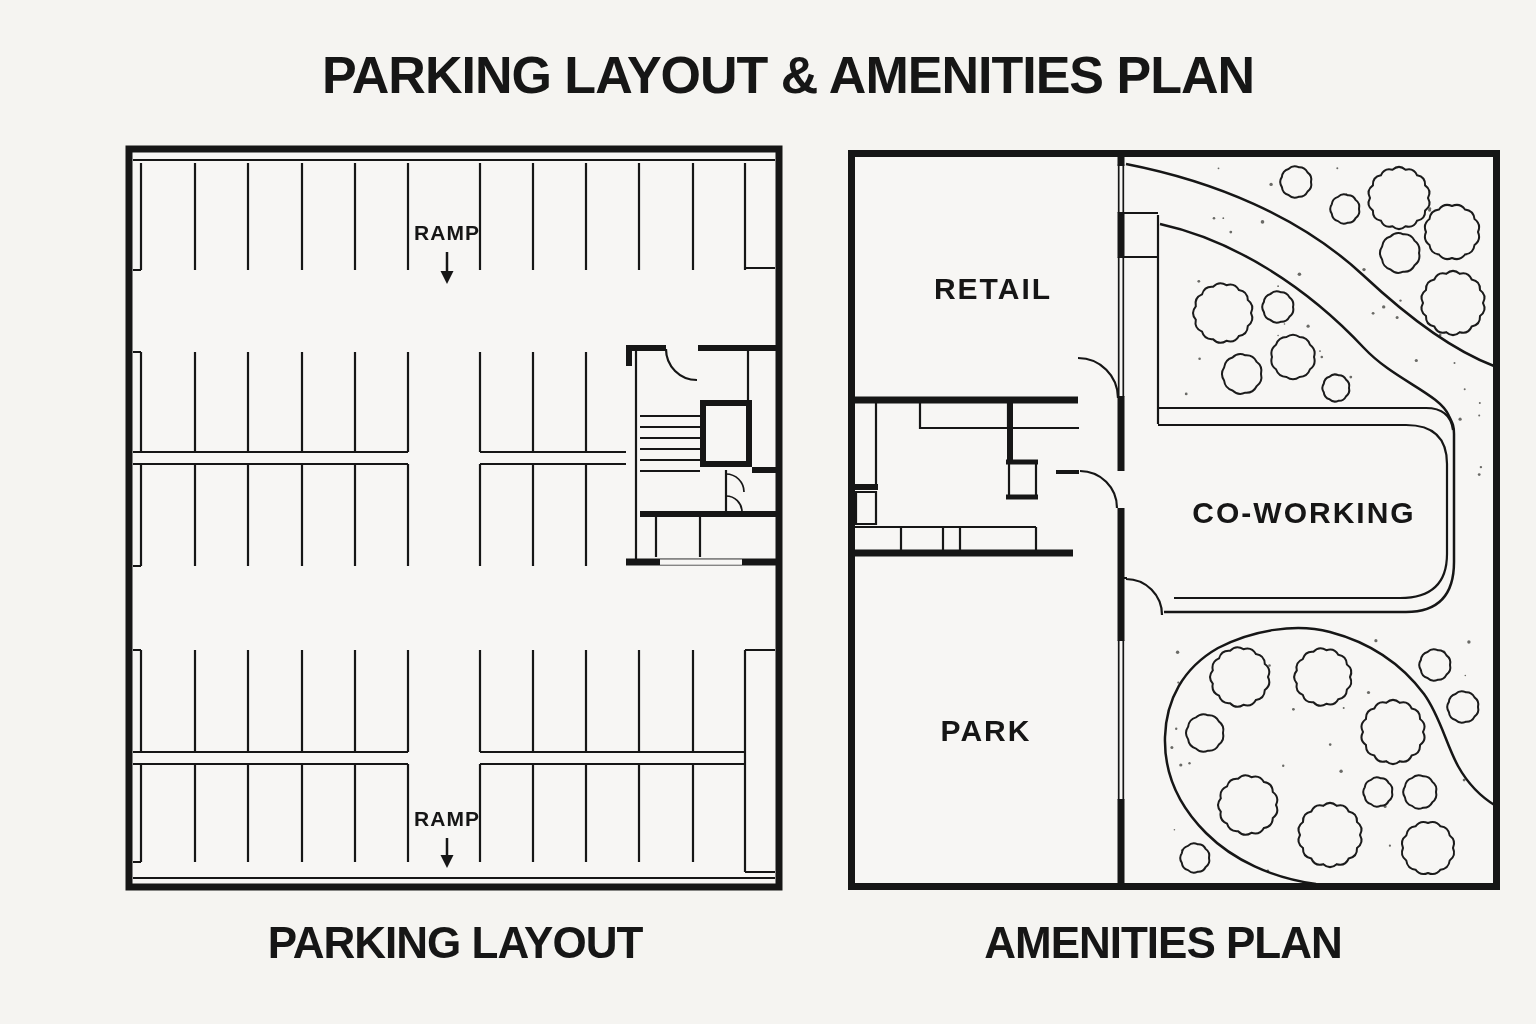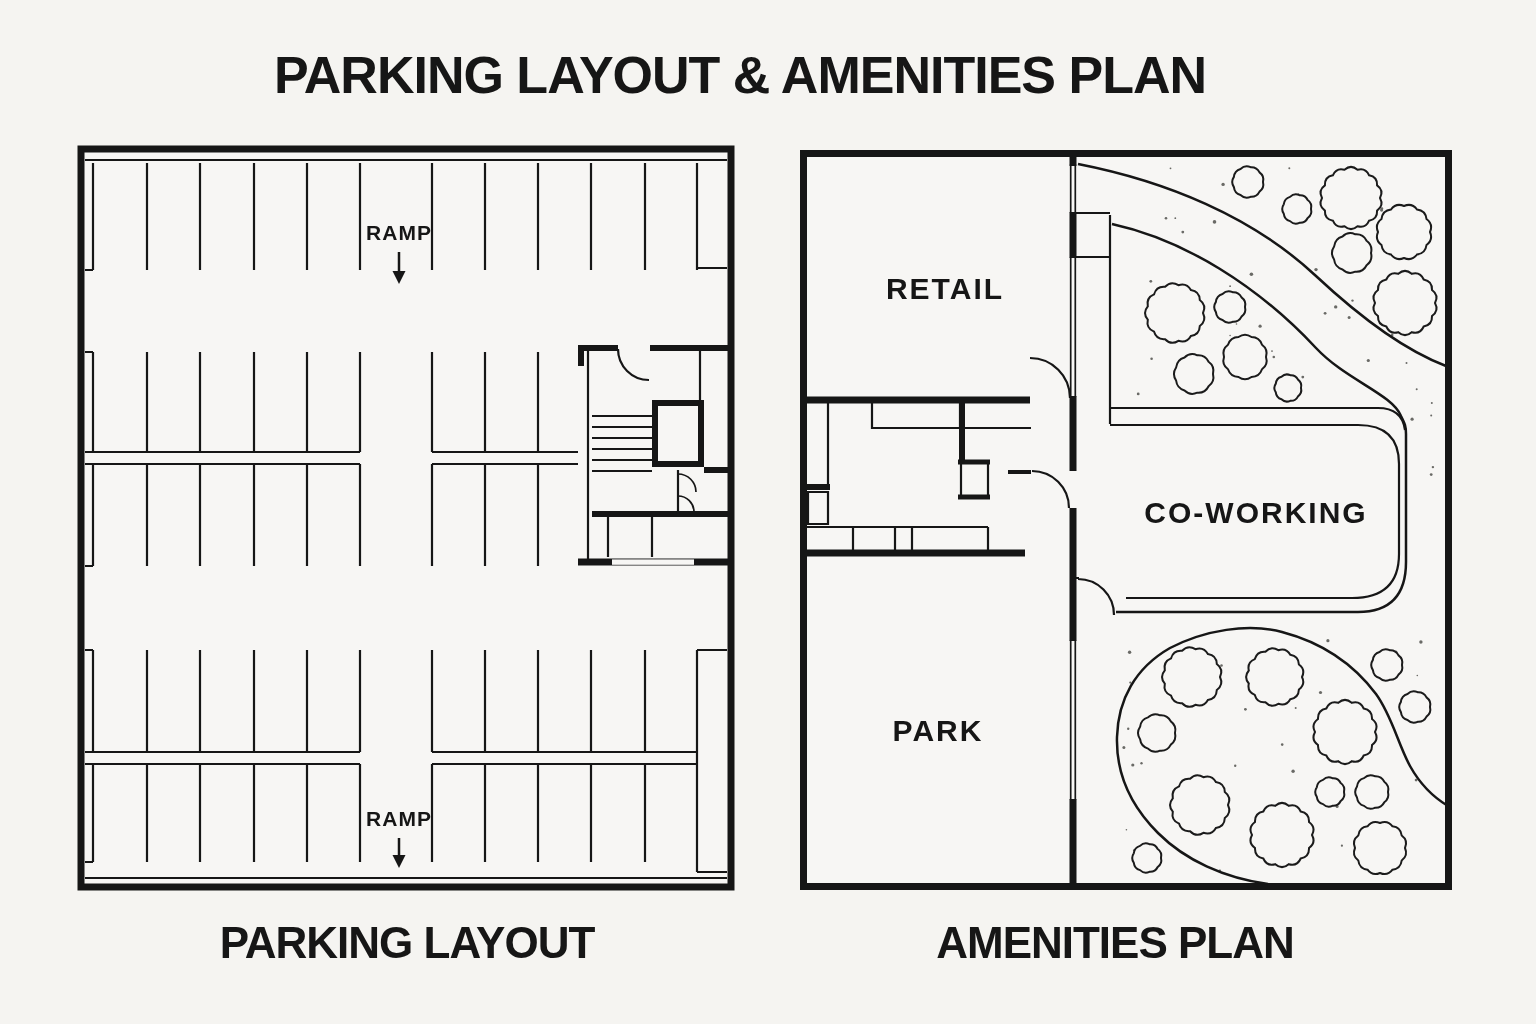--- a/index.html
+++ b/index.html
@@ -1,16 +1,16 @@
 <!DOCTYPE html>
 <html><head>
 <meta charset="utf-8">
 <style>
   html,body{margin:0;padding:0;background:#f5f4f1;width:1536px;height:1024px;overflow:hidden;}
-  .page{position:relative;width:1216px;height:1024px;font-family:"Liberation Sans",sans-serif;}
+  .page{position:relative;width:1216px;height:1024px;font-family:"Liberation Sans",sans-serif;padding-left:48px;}
   svg{display:block;}
   text{fill:#161616;font-family:"Liberation Sans",sans-serif;}
   .main-title{font-size:52px;font-weight:700;letter-spacing:-1px;}
   .caption{font-size:44px;font-weight:700;letter-spacing:-1px;}
   .room-label{font-size:30px;font-weight:700;letter-spacing:2px;}
   .ramp-label{font-size:21px;font-weight:700;letter-spacing:1px;}
   .ln{stroke:#161616;fill:none;stroke-width:2.2;}
   .ln15{stroke:#161616;fill:none;stroke-width:1.7;}
   .ln25{stroke:#161616;fill:none;stroke-width:2.5;}
   .wall{stroke:#161616;fill:none;stroke-width:7;}

